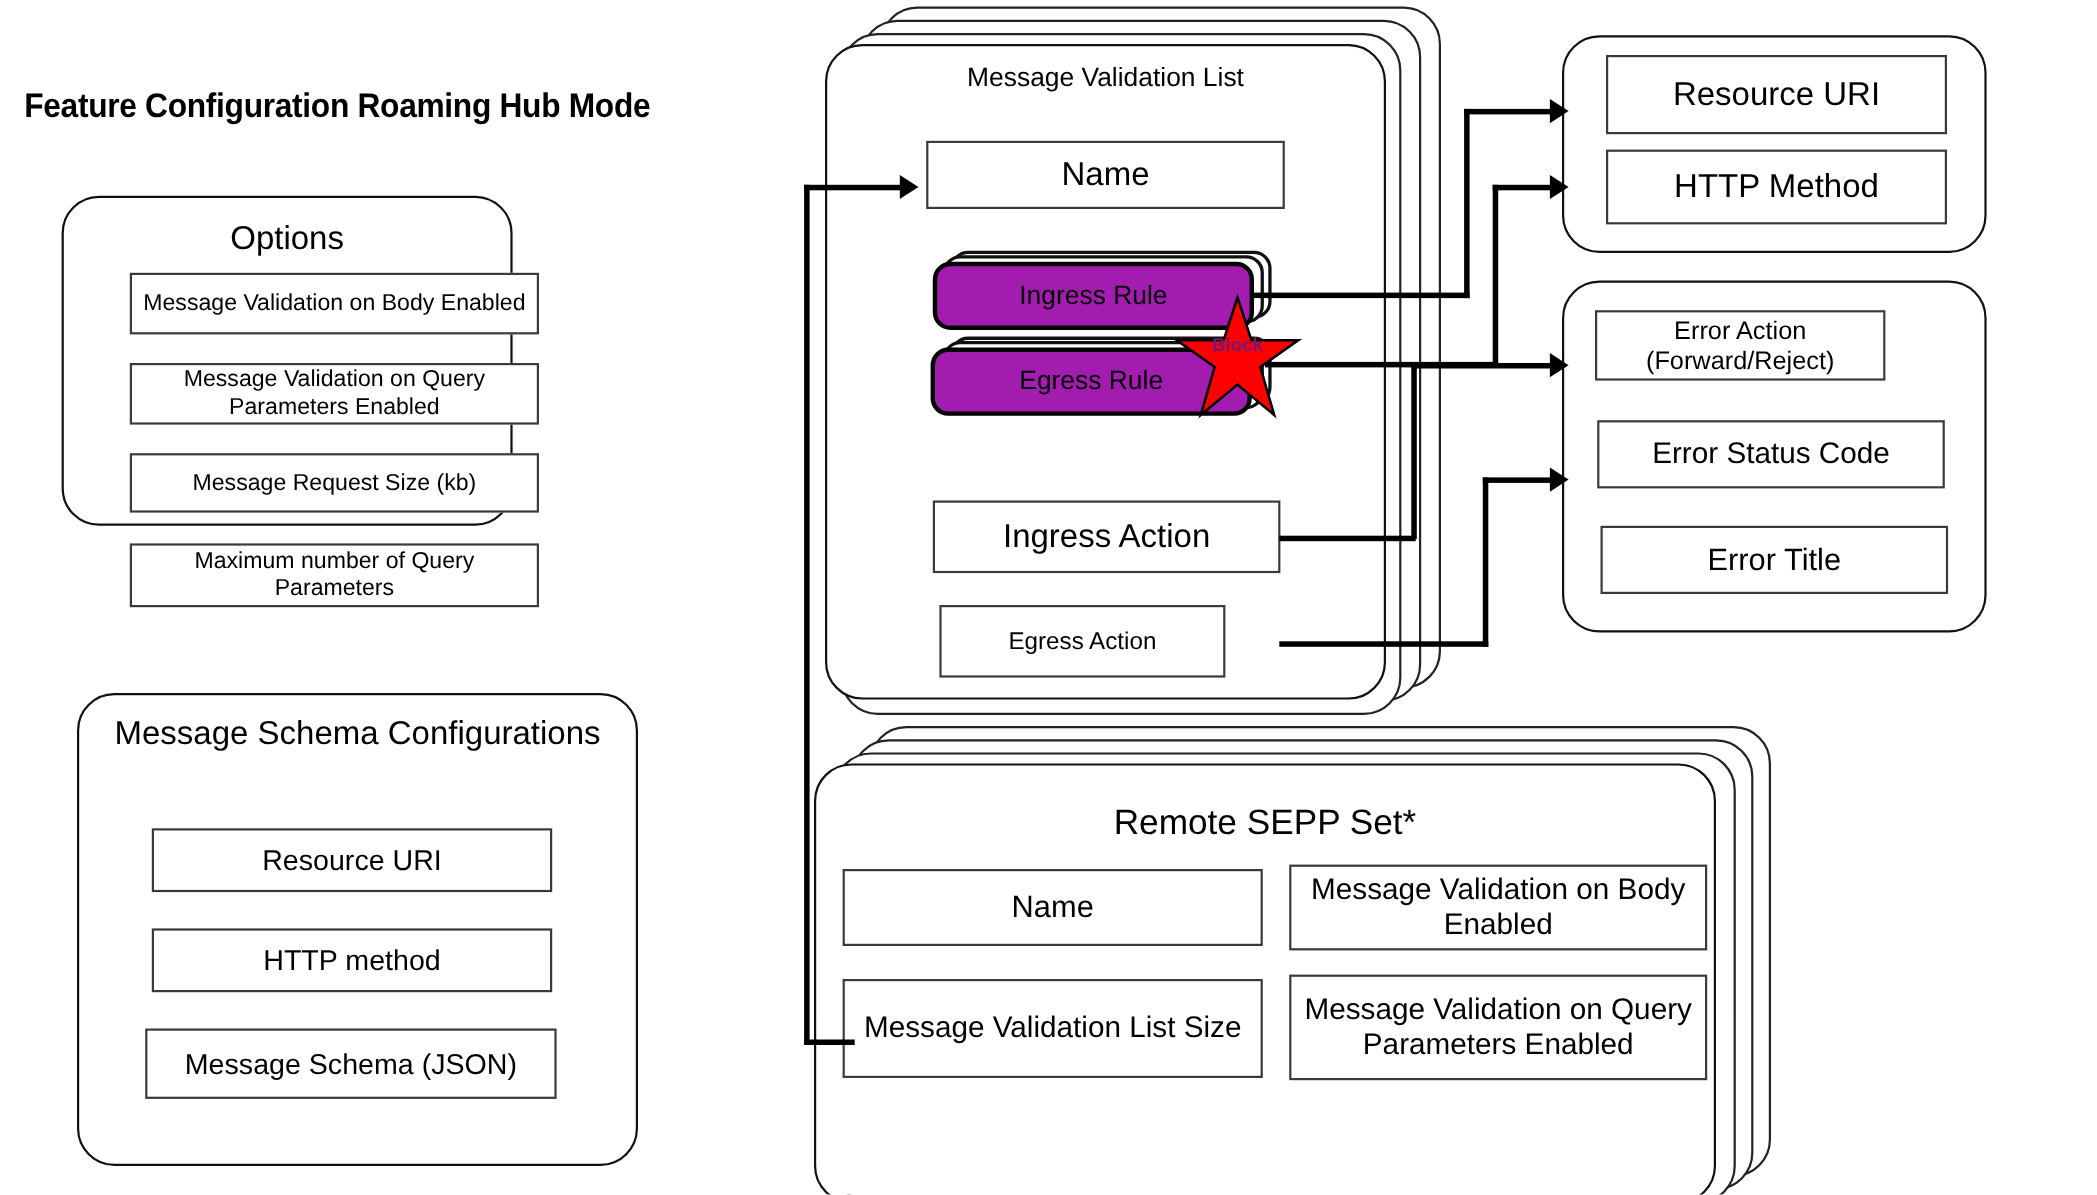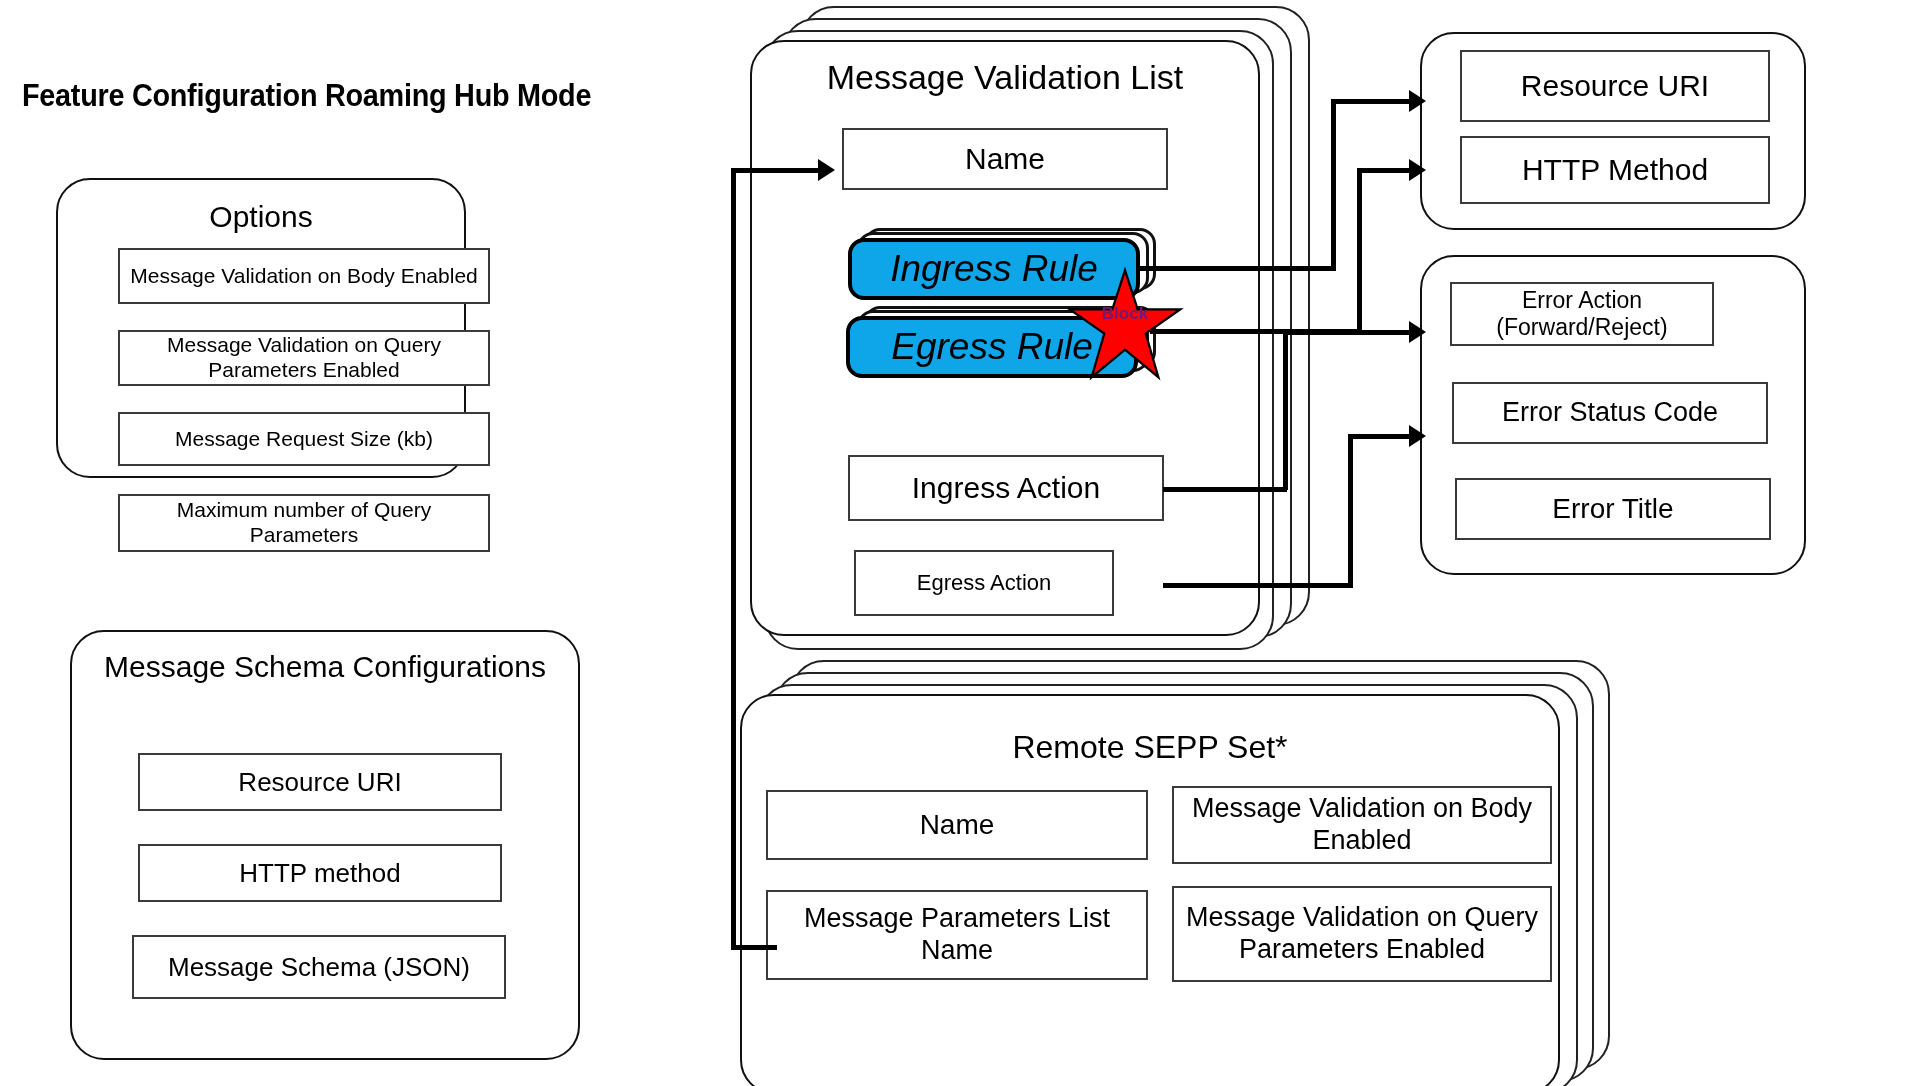--- a/index.html
+++ b/index.html
@@ -27,22 +27,22 @@
 
   
   .attr{position:absolute;box-sizing:border-box;border:2px solid #3a3a3a;background:#fff;
         display:flex;align-items:center;justify-content:center;text-align:center;
         font-size:26px;line-height:1.18;padding:2px 6px;}
   .attr.small{font-size:21px;}
   .attr.mid{font-size:23px;}
 
   
   .ruleStackBack{position:absolute;box-sizing:border-box;border:3px solid #111;border-radius:16px;background:#fff;}
-  .ruleBox{position:absolute;box-sizing:border-box;border:4px solid #000;border-radius:16px;background:#0ea5e9;
-           display:flex;align-items:center;justify-content:center;font-size:37px;font-style:italic;}
+  .ruleBox{position:absolute;box-sizing:border-box;border:4px solid #000;border-radius:16px;background:#a21caf;
+           display:flex;align-items:center;justify-content:center;font-size:24px;}
 
   
   .ln{position:absolute;background:#000;}
   .ln.h{height:5px;}
   .ln.v{width:5px;}
   .arrow{position:absolute;width:0;height:0;border-top:11px solid transparent;border-bottom:11px solid transparent;border-left:17px solid #000;}
 
   
   .star{position:absolute;}
   .star svg{display:block;overflow:visible;}
@@ -68,21 +68,21 @@
   <div class="card-hdr" style="left:70px;top:650px;width:510px;">Message Schema Configurations</div>
 
   <div class="attr" style="left:138px;top:753px;width:364px;height:58px;">Resource URI</div>
   <div class="attr" style="left:138px;top:844px;width:364px;height:58px;">HTTP method</div>
   <div class="attr" style="left:132px;top:935px;width:374px;height:64px;">Message Schema (JSON)</div>
 
   <div class="stackline" style="left:800px;top:6px;width:510px;height:620px;"></div>
   <div class="stackline" style="left:782px;top:18px;width:510px;height:620px;"></div>
   <div class="stackline" style="left:764px;top:30px;width:510px;height:620px;"></div>
   <div class="card" style="left:750px;top:40px;width:510px;height:596px;"></div>
-  <div class="card-hdr" style="left:750px;top:58px;width:510px;font-size:34px;">Message Validation List</div>
+  <div class="card-hdr" style="left:750px;top:58px;width:510px;font-size:24px;">Message Validation List</div>
 
   <div class="attr" style="left:842px;top:128px;width:326px;height:62px;font-size:30px;">Name</div>
 
   <div class="ruleStackBack" style="left:864px;top:228px;width:292px;height:62px;"></div>
   <div class="ruleStackBack" style="left:857px;top:232px;width:292px;height:62px;"></div>
   <div class="ruleBox" style="left:848px;top:238px;width:292px;height:62px;">Ingress Rule</div>
 
   <div class="ruleStackBack" style="left:864px;top:306px;width:292px;height:62px;"></div>
   <div class="ruleStackBack" style="left:857px;top:310px;width:292px;height:62px;"></div>
   <div class="ruleBox" style="left:846px;top:316px;width:292px;height:62px;">Egress Rule</div>
@@ -99,21 +99,21 @@
   <div class="attr" style="left:1455px;top:478px;width:316px;height:62px;font-size:28px;">Error Title</div>
   <div class="attr" style="left:1452px;top:382px;width:316px;height:62px;font-size:27px;">Error Status Code</div>
 
   <div class="stackline" style="left:790px;top:660px;width:820px;height:410px;"></div>
   <div class="stackline" style="left:774px;top:672px;width:820px;height:410px;"></div>
   <div class="stackline" style="left:758px;top:684px;width:820px;height:410px;"></div>
   <div class="card" style="left:740px;top:694px;width:820px;height:400px;"></div>
   <div class="card-hdr" style="left:740px;top:730px;width:820px;font-size:32px;">Remote SEPP Set*</div>
 
   <div class="attr" style="left:766px;top:790px;width:382px;height:70px;font-size:28px;">Name</div>
-  <div class="attr" style="left:766px;top:890px;width:382px;height:90px;font-size:27px;">Message Parameters List Name</div>
+  <div class="attr" style="left:766px;top:890px;width:382px;height:90px;font-size:27px;">Message Validation List Size</div>
 
   <div class="attr" style="left:1172px;top:786px;width:380px;height:78px;font-size:27px;">Message Validation on Body Enabled</div>
   <div class="attr" style="left:1172px;top:886px;width:380px;height:96px;font-size:27px;">Message Validation on Query Parameters Enabled</div>
 
   <div class="ln v" style="left:731px;top:168px;height:782px;"></div>
   <div class="ln h" style="left:731px;top:168px;width:90px;"></div>
   <div class="arrow" style="left:818px;top:159px;"></div>
   <div class="ln h" style="left:731px;top:945px;width:46px;"></div>
 
   <div class="ln h" style="left:1140px;top:266px;width:196px;"></div>

